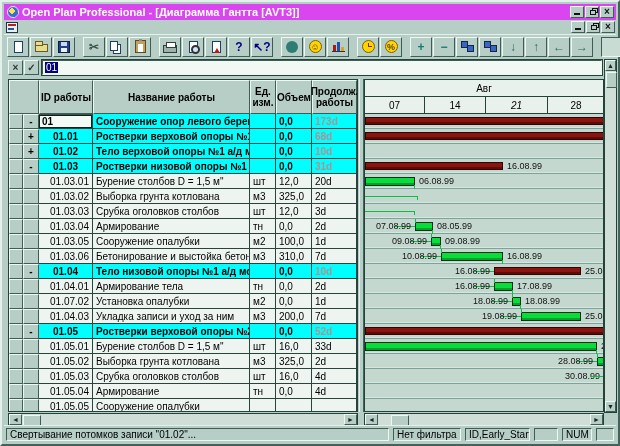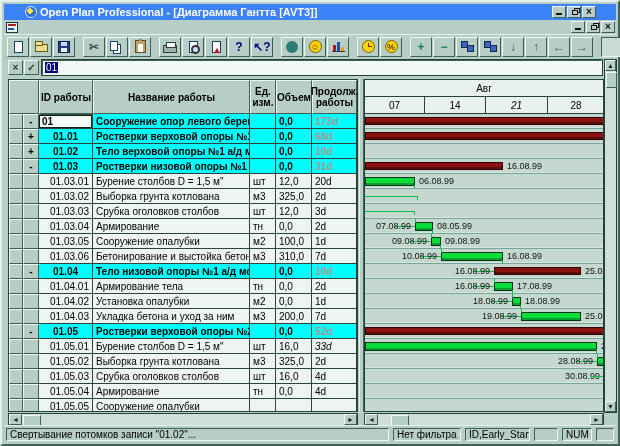--- a/index.html
+++ b/index.html
@@ -4,21 +4,21 @@
 <style>
   * { margin:0; padding:0; box-sizing:border-box; }
   html,body { width:620px; height:446px; overflow:hidden; }
   body { font-family:"Liberation Sans", sans-serif; font-size:10px; color:#000; }
 
   .window { position:relative; width:620px; height:446px; background:#b6cec6;
     border:2px solid; border-color:#e3f1ea #43625a #43625a #e3f1ea; }
 
   
   .titlebar { position:absolute; left:2px; top:2px; right:2px; height:16px;
-    background:#3b82f6; display:flex; align-items:center; padding:0 20px; }
+    background:#d946ef; display:flex; align-items:center; padding:0 2px; }
   .app-icon { width:12px; height:12px; border-radius:50%;
     background:radial-gradient(circle at 40% 40%, #ffe24a 0 30%, #2e6fd8 31% 70%, #0c2a6e 71%);
     border:1px solid #dfe8ff; margin:0 3px 0 1px; flex:0 0 auto; }
   .title-text { color:#fff; font-weight:bold; font-size:11px; white-space:nowrap; overflow:hidden; flex:1; }
   .winbtns { display:flex; gap:1px; margin-left:4px; }
   .wbtn { width:14px; height:12px; background:#b6cec6; border:1px solid;
     border-color:#eef8f2 #3f5d55 #3f5d55 #eef8f2; position:relative; display:flex;
     align-items:center; justify-content:center; font-size:8px; line-height:8px; color:#111; }
   .wbtn .min { position:absolute; left:3px; right:3px; bottom:2px; border-bottom:2px solid #111; }
   .wbtn .rest { position:absolute; left:4px; top:3px; width:6px; height:5px; border:1px solid #111;
@@ -420,52 +420,52 @@
             <div class="cell c-exp" style="width: 16px;"></div>
             <div class="cell c-id" style="width: 54px;">01.04.01</div>
             <div class="cell c-name" style="width: 157px;">Армирование тела</div>
             <div class="cell c-unit" style="width: 26px;">тн</div>
             <div class="cell c-vol" style="width: 36px;">0,0</div>
             <div class="cell c-dur" style="width: 45px;">2d</div>
           </div>
           <div class="trow">
             <div class="cell c-rowhdr" style="width: 14px;"></div>
             <div class="cell c-exp" style="width: 16px;"></div>
-            <div class="cell c-id" style="width: 54px;">01.04.02</div>
+            <div class="cell c-id" style="width: 54px;">01.07.02</div>
             <div class="cell c-name" style="width: 157px;">Установка опалубки</div>
             <div class="cell c-unit" style="width: 26px;">м2</div>
             <div class="cell c-vol" style="width: 36px;">0,0</div>
             <div class="cell c-dur" style="width: 45px;">1d</div>
           </div>
           <div class="trow">
             <div class="cell c-rowhdr" style="width: 14px;"></div>
             <div class="cell c-exp" style="width: 16px;"></div>
             <div class="cell c-id" style="width: 54px;">01.04.03</div>
-            <div class="cell c-name" style="width: 157px;">Укладка бетона и уход за ним</div>
+            <div class="cell c-name" style="width: 157px;">Укладка записи и уход за ним</div>
             <div class="cell c-unit" style="width: 26px;">м3</div>
             <div class="cell c-vol" style="width: 36px;">200,0</div>
             <div class="cell c-dur" style="width: 45px;">7d</div>
           </div>
           <div class="trow summary">
             <div class="cell c-rowhdr" style="width: 14px;"></div>
             <div class="cell c-exp" style="width: 16px;">-</div>
             <div class="cell c-id" style="width: 54px; justify-content: center;">01.05</div>
             <div class="cell c-name" style="width: 157px;">Ростверки верховой опоры №2 а/д</div>
             <div class="cell c-unit" style="width: 26px;"></div>
             <div class="cell c-vol" style="width: 36px;">0,0</div>
             <div class="cell c-dur" style="width: 45px;">52d</div>
           </div>
           <div class="trow">
             <div class="cell c-rowhdr" style="width: 14px;"></div>
             <div class="cell c-exp" style="width: 16px;"></div>
             <div class="cell c-id" style="width: 54px;">01.05.01</div>
             <div class="cell c-name" style="width: 157px;">Бурение столбов D = 1,5 м"</div>
             <div class="cell c-unit" style="width: 26px;">шт</div>
             <div class="cell c-vol" style="width: 36px;">16,0</div>
-            <div class="cell c-dur" style="width: 45px; font-style: italic;">33d</div>
+            <div class="cell c-dur" style="width: 45px;">33d</div>
           </div>
           <div class="trow">
             <div class="cell c-rowhdr" style="width: 14px;"></div>
             <div class="cell c-exp" style="width: 16px;"></div>
             <div class="cell c-id" style="width: 54px;">01.05.02</div>
             <div class="cell c-name" style="width: 157px;">Выборка грунта котлована</div>
             <div class="cell c-unit" style="width: 26px;">м3</div>
             <div class="cell c-vol" style="width: 36px;">325,0</div>
             <div class="cell c-dur" style="width: 45px;">2d</div>
           </div>

